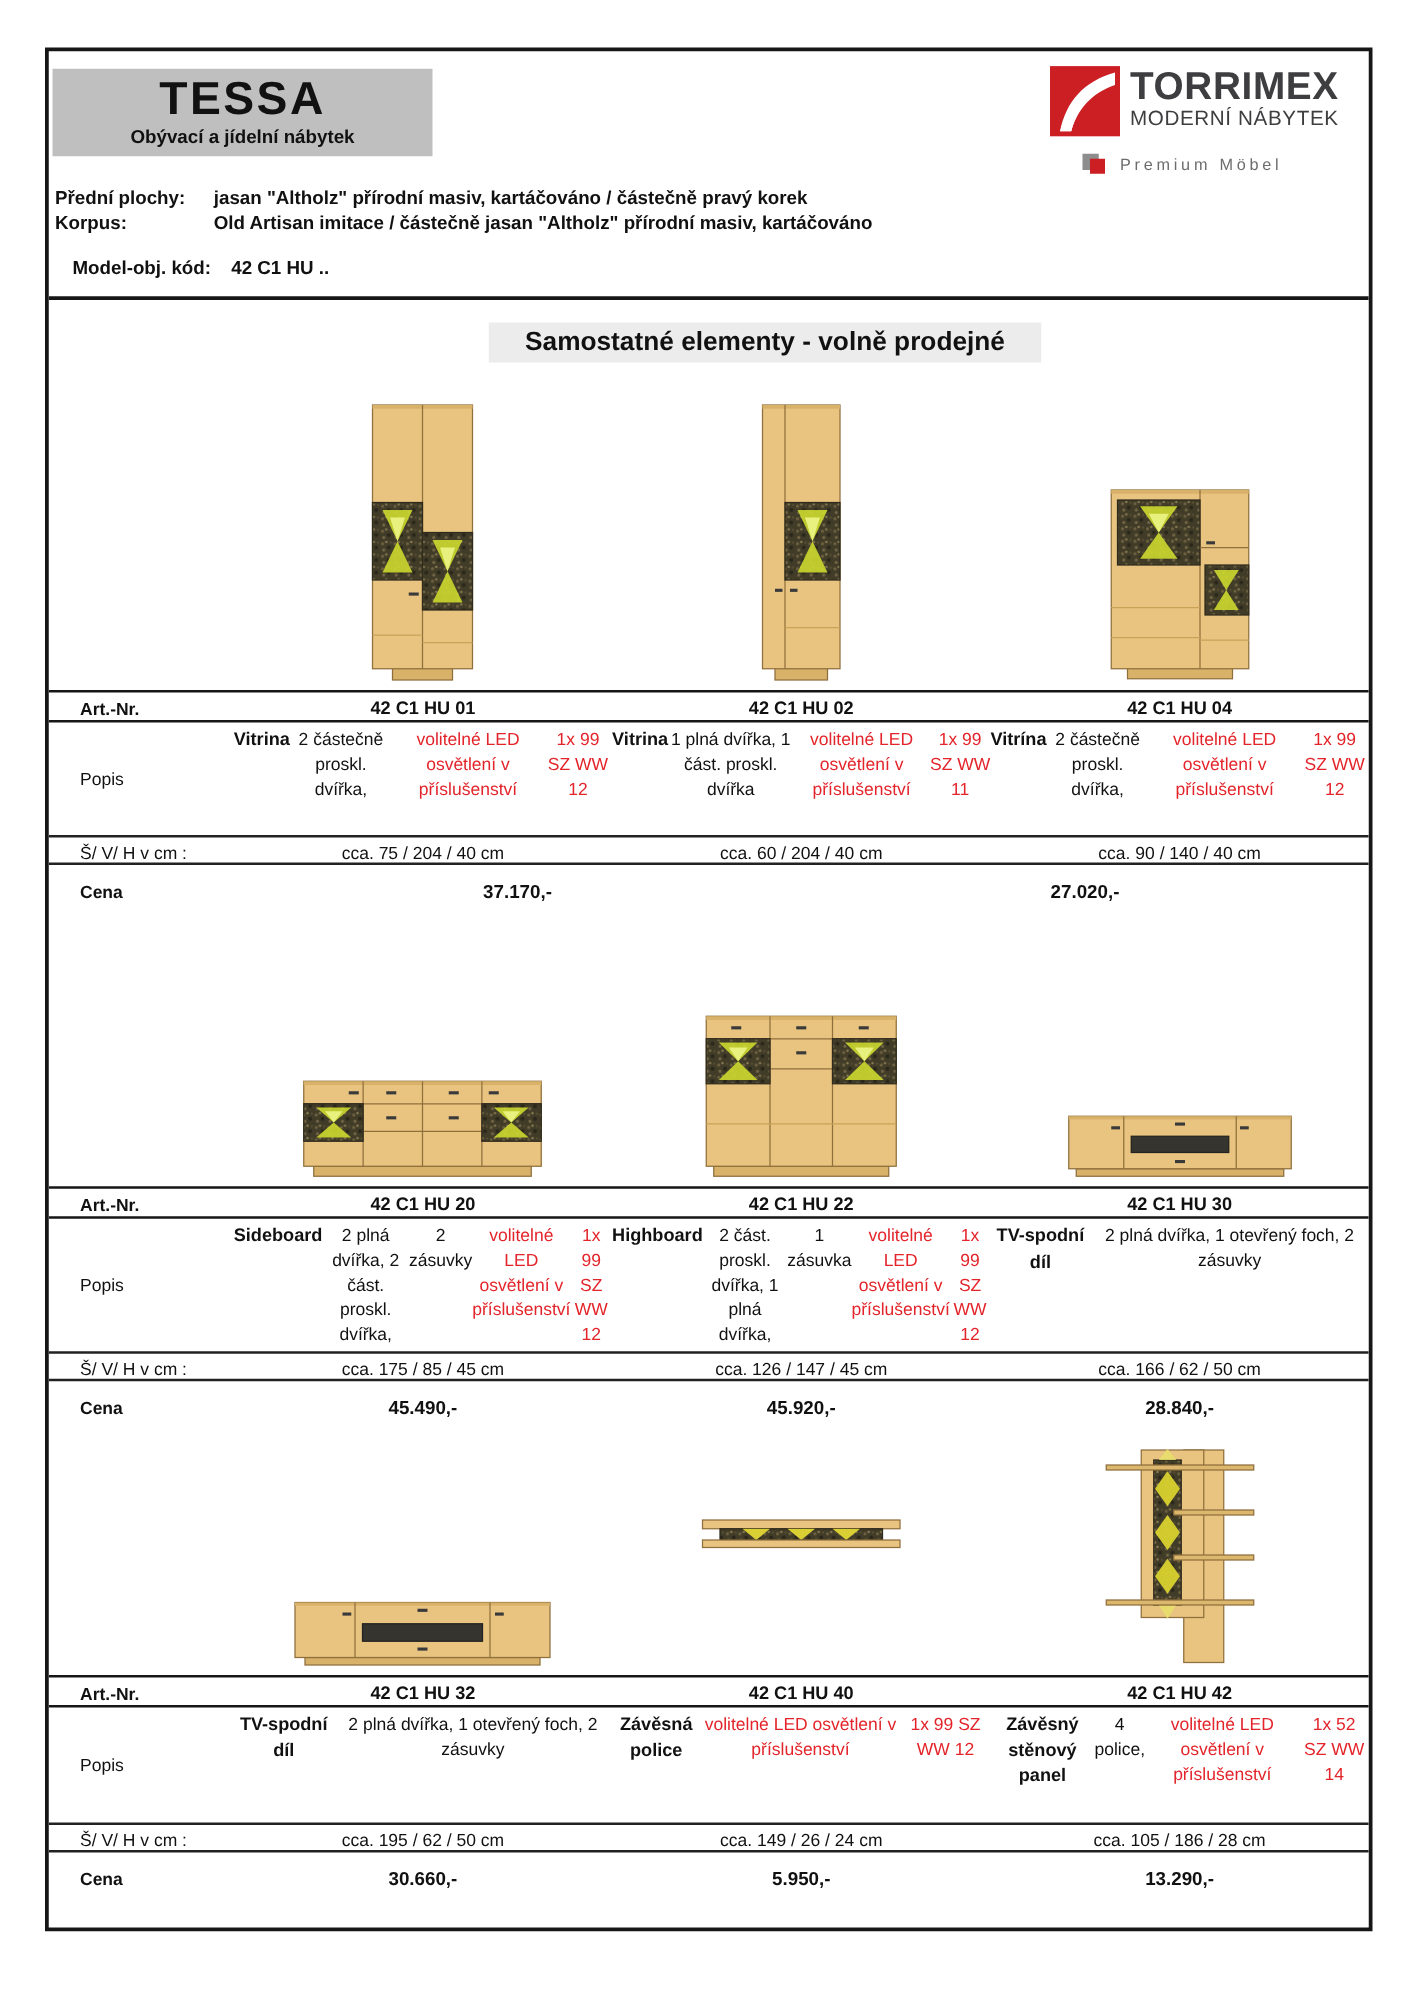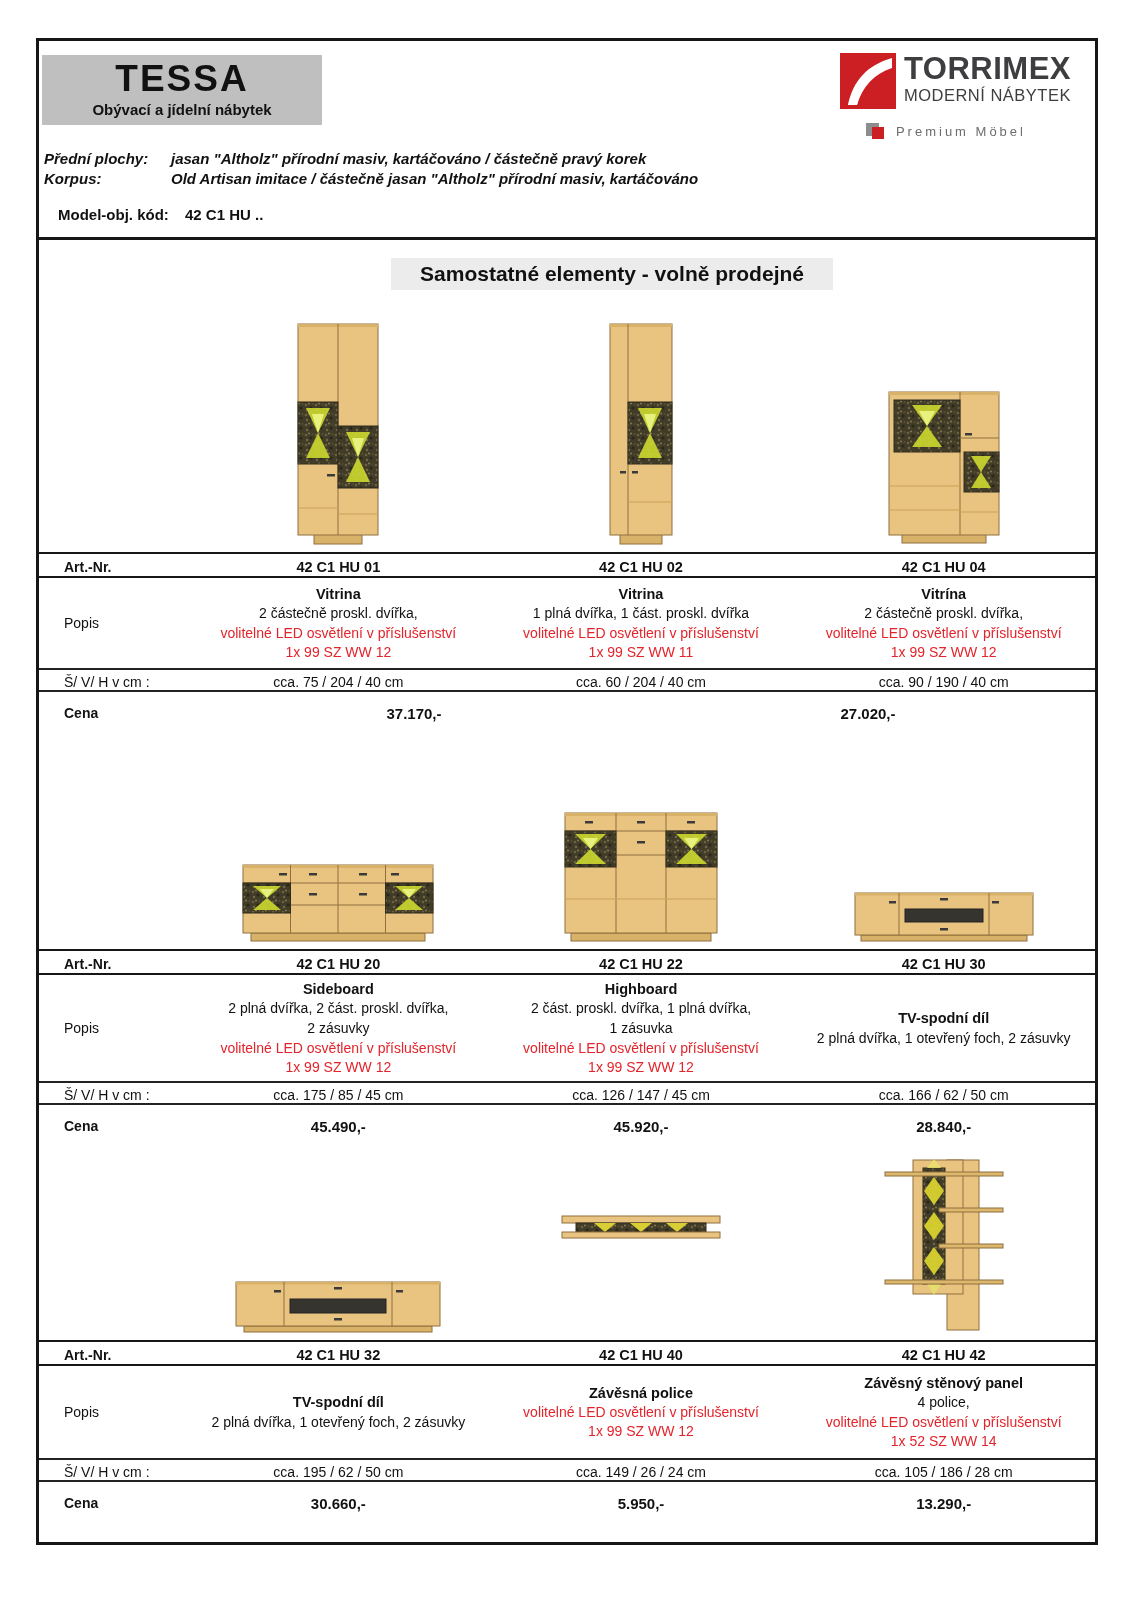--- a/index.html
+++ b/index.html
@@ -3,36 +3,36 @@
 <meta charset="utf-8">
 <style>
   html,body{margin:0;padding:0;background:#fff;}
   .sheet{position:relative;width:1131px;height:1600px;background:#fff;
          font-family:"Liberation Sans", sans-serif;color:#111;overflow:hidden;}
   .frame{position:absolute;left:36px;top:38px;width:1062px;height:1507px;
          border:3px solid #161616;box-sizing:border-box;background:#fff;overflow:hidden;}
 
   
   .header{position:relative;padding-top:14px;}
-  .title-box{margin-left:3px;width:280px;background:#bfbfbf;text-align:center;padding:5px 0 7px;}
+  .title-box{margin-left:3px;width:280px;background:#bfbfbf;text-align:center;padding:5px 12px 7px;}
   .tessa{font-size:37px;font-weight:bold;letter-spacing:2px;line-height:1.05;}
   .subtitle{font-size:15px;font-weight:bold;margin-top:2px;}
   .logo-wrap{position:absolute;top:12px;right:24px;text-align:right;}
   .logo-row{display:flex;align-items:flex-start;}
   .logo-mark{width:56px;height:56px;background:#cb1f24;position:relative;flex:0 0 auto;}
   .logo-text{margin-left:8px;text-align:left;}
   .logo-name{font-size:31px;font-weight:bold;color:#3e3e40;letter-spacing:.5px;line-height:1;}
   .logo-tag{font-size:16.5px;color:#3e3e40;letter-spacing:.5px;margin-top:2px;}
   .premium-row{display:flex;align-items:center;justify-content:flex-start;margin-top:14px;margin-left:26px;}
   .pm-icon{position:relative;width:20px;height:16px;margin-right:10px;}
   .pm-gray{position:absolute;left:0;top:0;width:13px;height:13px;background:#8d8d8d;}
   .pm-red{position:absolute;left:6px;top:4px;width:12px;height:12px;background:#cb1f24;}
   .pm-text{font-size:13px;color:#6d6d6d;letter-spacing:3px;}
 
-  .specs{margin-top:24px;padding-left:5px;font-weight:bold;font-size:15px;line-height:1.35;font-style:italic;}
+  .specs{margin-top:24px;padding-left:5px;font-weight:bold;font-size:15px;line-height:1.35;}
   .spec-row{display:flex;}
   .spec-label{width:127px;flex:0 0 auto;}
   .model-row{margin-top:17px;margin-bottom:14px;display:flex;padding-left:19px;font-weight:bold;font-size:15px;}
   .model-row .spec-label{width:127px;}
 
   
   .catalog{border-top:3px solid #161616;}
   .band{width:442px;margin-left:352px;margin-top:18px;background:#ececec;
         text-align:center;font-weight:bold;font-size:21px;padding:4px 0;}
 
@@ -44,21 +44,21 @@
   .img-row .tcol{display:flex;justify-content:center;align-items:flex-end;}
   .img-row-1{height:262px;}
   .img-row-2{height:212px;}
   .img-row-3{height:190px;}
   .shelf-offset{margin-bottom:94px;}
 
   .art-row{border-top:2.5px solid #161616;border-bottom:2.5px solid #161616;
            height:26px;line-height:26px;font-weight:bold;font-size:14.5px;}
   .art-row .tlabel{font-weight:bold;}
 
-  .popis-row .tcol{display:flex;flex-direction:column;justify-content:center;}
+  .popis-row .tcol{display:flex;justify-content:center;}
   .popis-row{padding:4px 0;}
   .popis-1{height:90px;}
   .popis-2{height:106px;}
   .popis-3{height:92px;}
   .popis-row .tlabel{display:flex;align-items:center;}
   .p-name{font-size:14.5px;font-weight:bold;line-height:1.4;}
   .p-line{font-size:14px;line-height:1.4;}
   .p-line:empty,.p-name:empty{display:none;}
   .red{color:#e3242b;}
 
@@ -224,21 +224,21 @@
           <div class="p-line">2 částečně proskl. dvířka,</div>
 
           <div class="p-line red">volitelné LED osvětlení v příslušenství</div>
           <div class="p-line red">1x 99 SZ WW 12</div>
         </div>
       </div>
       <div class="trow size-row">
         <div class="tlabel">Š/ V/ H v cm :</div>
         <div class="tcol">cca. 75 / 204 / 40 cm</div>
         <div class="tcol">cca. 60 / 204 / 40 cm</div>
-        <div class="tcol">cca. 90 / 190 / 40 cm</div>
+        <div class="tcol">cca. 90 / 140 / 40 cm</div>
       </div>
       <div class="trow cena-row cena-1">
         <div class="tlabel" style="font-weight:bold">Cena</div>
         <div class="tcol">37.170,-</div>
         <div class="tcol">27.020,-</div>
       </div>
 
       <div class="trow img-row img-row-2">
         <div class="tlabel"></div>
         <div class="tcol">

